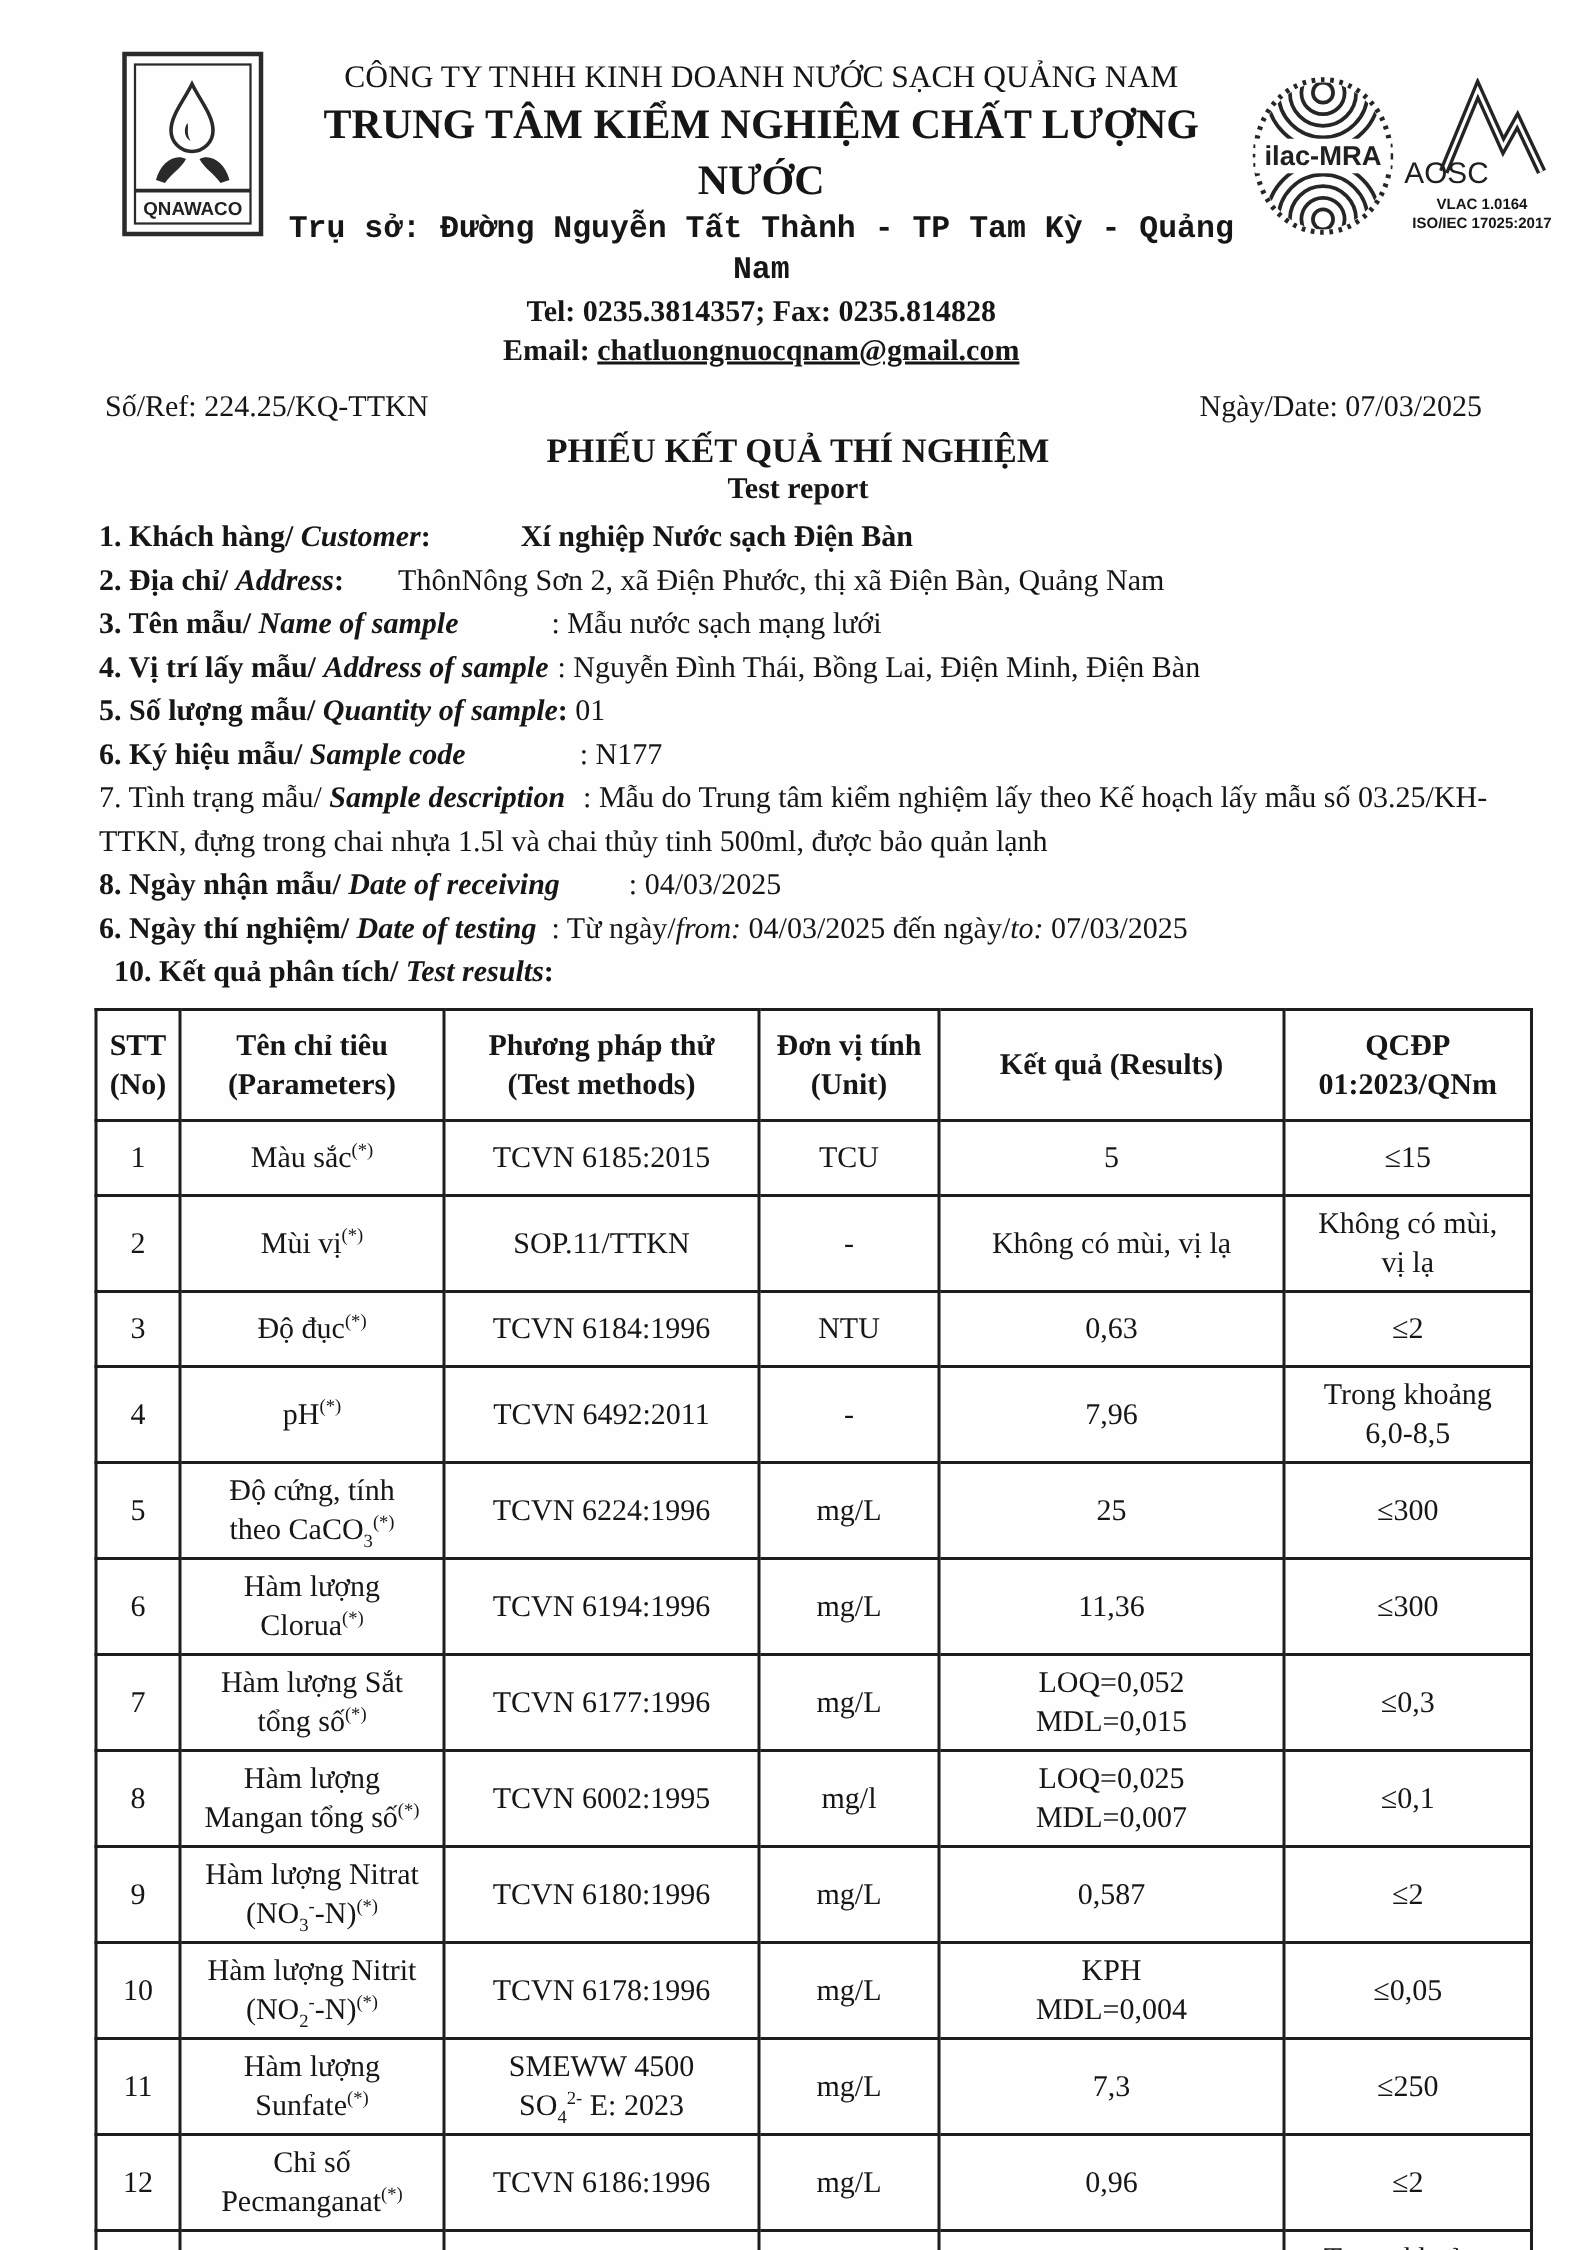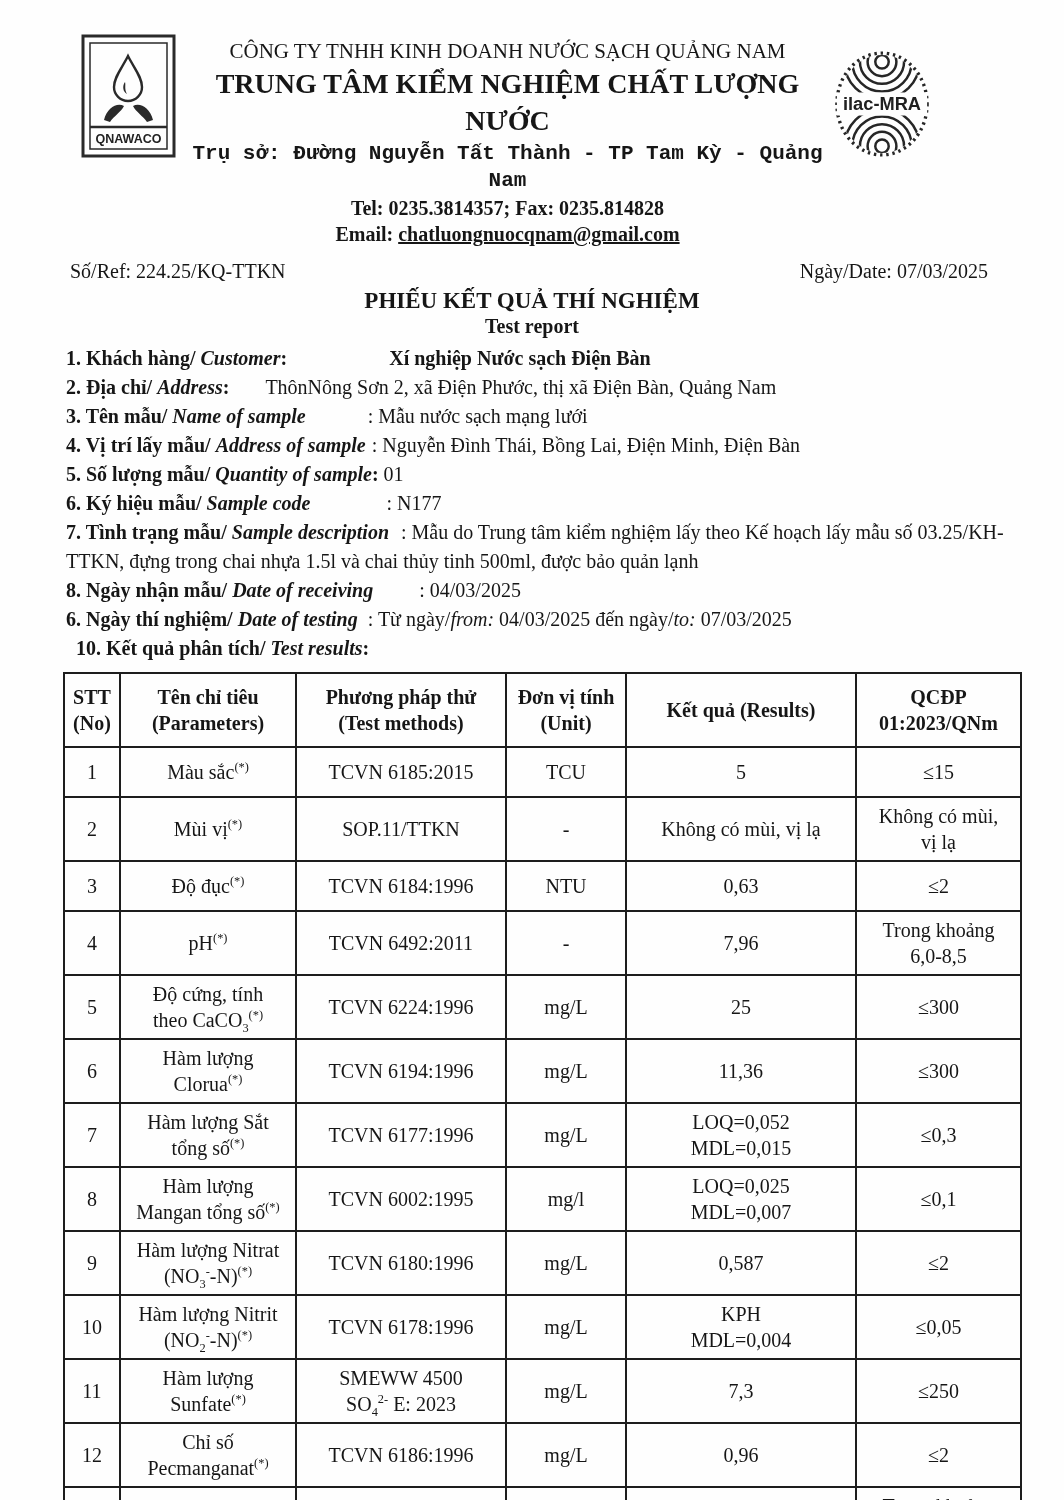--- a/index.html
+++ b/index.html
@@ -83,39 +83,48 @@
             <circle cx="50" cy="12" r="39"></circle>
           <circle cx="50" cy="100" r="7"></circle>
             <circle cx="50" cy="100" r="15"></circle>
             <circle cx="50" cy="100" r="23"></circle>
             <circle cx="50" cy="100" r="31"></circle>
             <circle cx="50" cy="100" r="39"></circle>
         </g>
         <rect x="3" y="44" width="94" height="24" fill="#fefefe"></rect>
         <text x="50" y="62" text-anchor="middle" font-family="Liberation Sans, sans-serif" font-size="19" font-weight="bold" fill="#202020">ilac-MRA</text>
       </svg>
+      <div class="aosc-block">
+        <svg width="104" height="74" viewBox="0 0 110 78">
+          <path d="M28 66 L52 8 L70 48 L80 30 L97 66" fill="none" stroke="#242424" stroke-width="7" stroke-linejoin="miter"></path>
+          <path d="M28 66 L52 8 L70 48 L80 30 L97 66" fill="none" stroke="#fefefe" stroke-width="2.2" stroke-linejoin="miter"></path>
+          <text x="30" y="74" text-anchor="middle" font-family="Liberation Sans, sans-serif" font-size="21" fill="#202020">AOSC</text>
+        </svg>
+        <div class="aosc-small">VLAC 1.0164</div>
+        <div class="aosc-small">ISO/IEC 17025:2017</div>
+      </div>
     </div>
   </div>
 
   <div class="ref-row">
     <span>Số/Ref: 224.25/KQ-TTKN</span>
     <span>Ngày/Date: 07/03/2025</span>
   </div>
 
   <div class="title">PHIẾU KẾT QUẢ THÍ NGHIỆM</div>
   <div class="subtitle">Test report</div>
 
   <div class="info" id="info-list">
-      <div><span style="font-weight: bold;">1. Khách hàng/ </span><span style="font-weight: bold; font-style: italic;">Customer</span><span style="font-weight: bold;">:</span><span class="gap" style="width: 60px;"></span><span style="font-weight: bold; margin-left: 42px;">Xí nghiệp Nước sạch Điện Bàn</span></div>
+      <div><span style="font-weight: bold;">1. Khách hàng/ </span><span style="font-weight: bold; font-style: italic;">Customer</span><span style="font-weight: bold;">:</span><span class="gap" style="width: 60px;"></span><span style="font-weight: bold;">Xí nghiệp Nước sạch Điện Bàn</span></div>
       <div><span style="font-weight: bold;">2. Địa chỉ/ </span><span style="font-weight: bold; font-style: italic;">Address</span><span style="font-weight: bold;">:</span><span class="gap" style="width: 36px;"></span><span>ThônNông Sơn 2, xã Điện Phước, thị xã Điện Bàn, Quảng Nam</span></div>
       <div><span style="font-weight: bold;">3. Tên mẫu/ </span><span style="font-weight: bold; font-style: italic;">Name of sample</span><span class="gap" style="width: 62px;"></span><span>: Mẫu nước sạch mạng lưới</span></div>
       <div><span style="font-weight: bold;">4. Vị trí lấy mẫu/ </span><span style="font-weight: bold; font-style: italic;">Address of sample</span><span class="gap" style="width: 6px;"></span><span>: Nguyễn Đình Thái, Bồng Lai, Điện Minh, Điện Bàn</span></div>
       <div><span style="font-weight: bold;">5. Số lượng mẫu/ </span><span style="font-weight: bold; font-style: italic;">Quantity of sample</span><span style="font-weight: bold;">:</span><span> 01</span></div>
       <div><span style="font-weight: bold;">6. Ký hiệu mẫu/ </span><span style="font-weight: bold; font-style: italic;">Sample code</span><span class="gap" style="width: 76px;"></span><span>: N177</span></div>
-      <div><span style="font-weight: bold;">7. Tình trạng mẫu/ </span><span style="font-weight: bold; font-style: italic;">Sample description</span><span class="gap" style="width: 12px;"></span><span>: Mẫu do Trung tâm kiểm nghiệm lấy theo Kế hoạch lấy mẫu số 03.25/KH-TTKN, đựng trong chai nhựa 1.5l và chai thủy tinh 500ml, được bảo quản lạnh</span></div>
+      <div><span style="font-weight: normal;">7. Tình trạng mẫu/ </span><span style="font-weight: bold; font-style: italic;">Sample description</span><span class="gap" style="width: 12px;"></span><span>: Mẫu do Trung tâm kiểm nghiệm lấy theo Kế hoạch lấy mẫu số 03.25/KH-TTKN, đựng trong chai nhựa 1.5l và chai thủy tinh 500ml, được bảo quản lạnh</span></div>
       <div><span style="font-weight: bold;">8. Ngày nhận mẫu/ </span><span style="font-weight: bold; font-style: italic;">Date of receiving</span><span class="gap" style="width: 46px;"></span><span>: 04/03/2025</span></div>
       <div><span style="font-weight: bold;">6. Ngày thí nghiệm/ </span><span style="font-weight: bold; font-style: italic;">Date of testing</span><span class="gap" style="width: 10px;"></span><span>: Từ ngày/</span><span style="font-style: italic;">from:</span><span> 04/03/2025  đến ngày/</span><span style="font-style: italic;">to:</span><span> 07/03/2025</span></div>
       <div><span style="font-weight: bold; margin-left: 10px;">10. Kết quả phân tích/ </span><span style="font-weight: bold; font-style: italic;">Test results</span><span style="font-weight: bold;">:</span></div>
     </div>
 
   <table class="results">
     <colgroup>
       <col style="width:56px">
         <col style="width:176px">
         <col style="width:210px">

